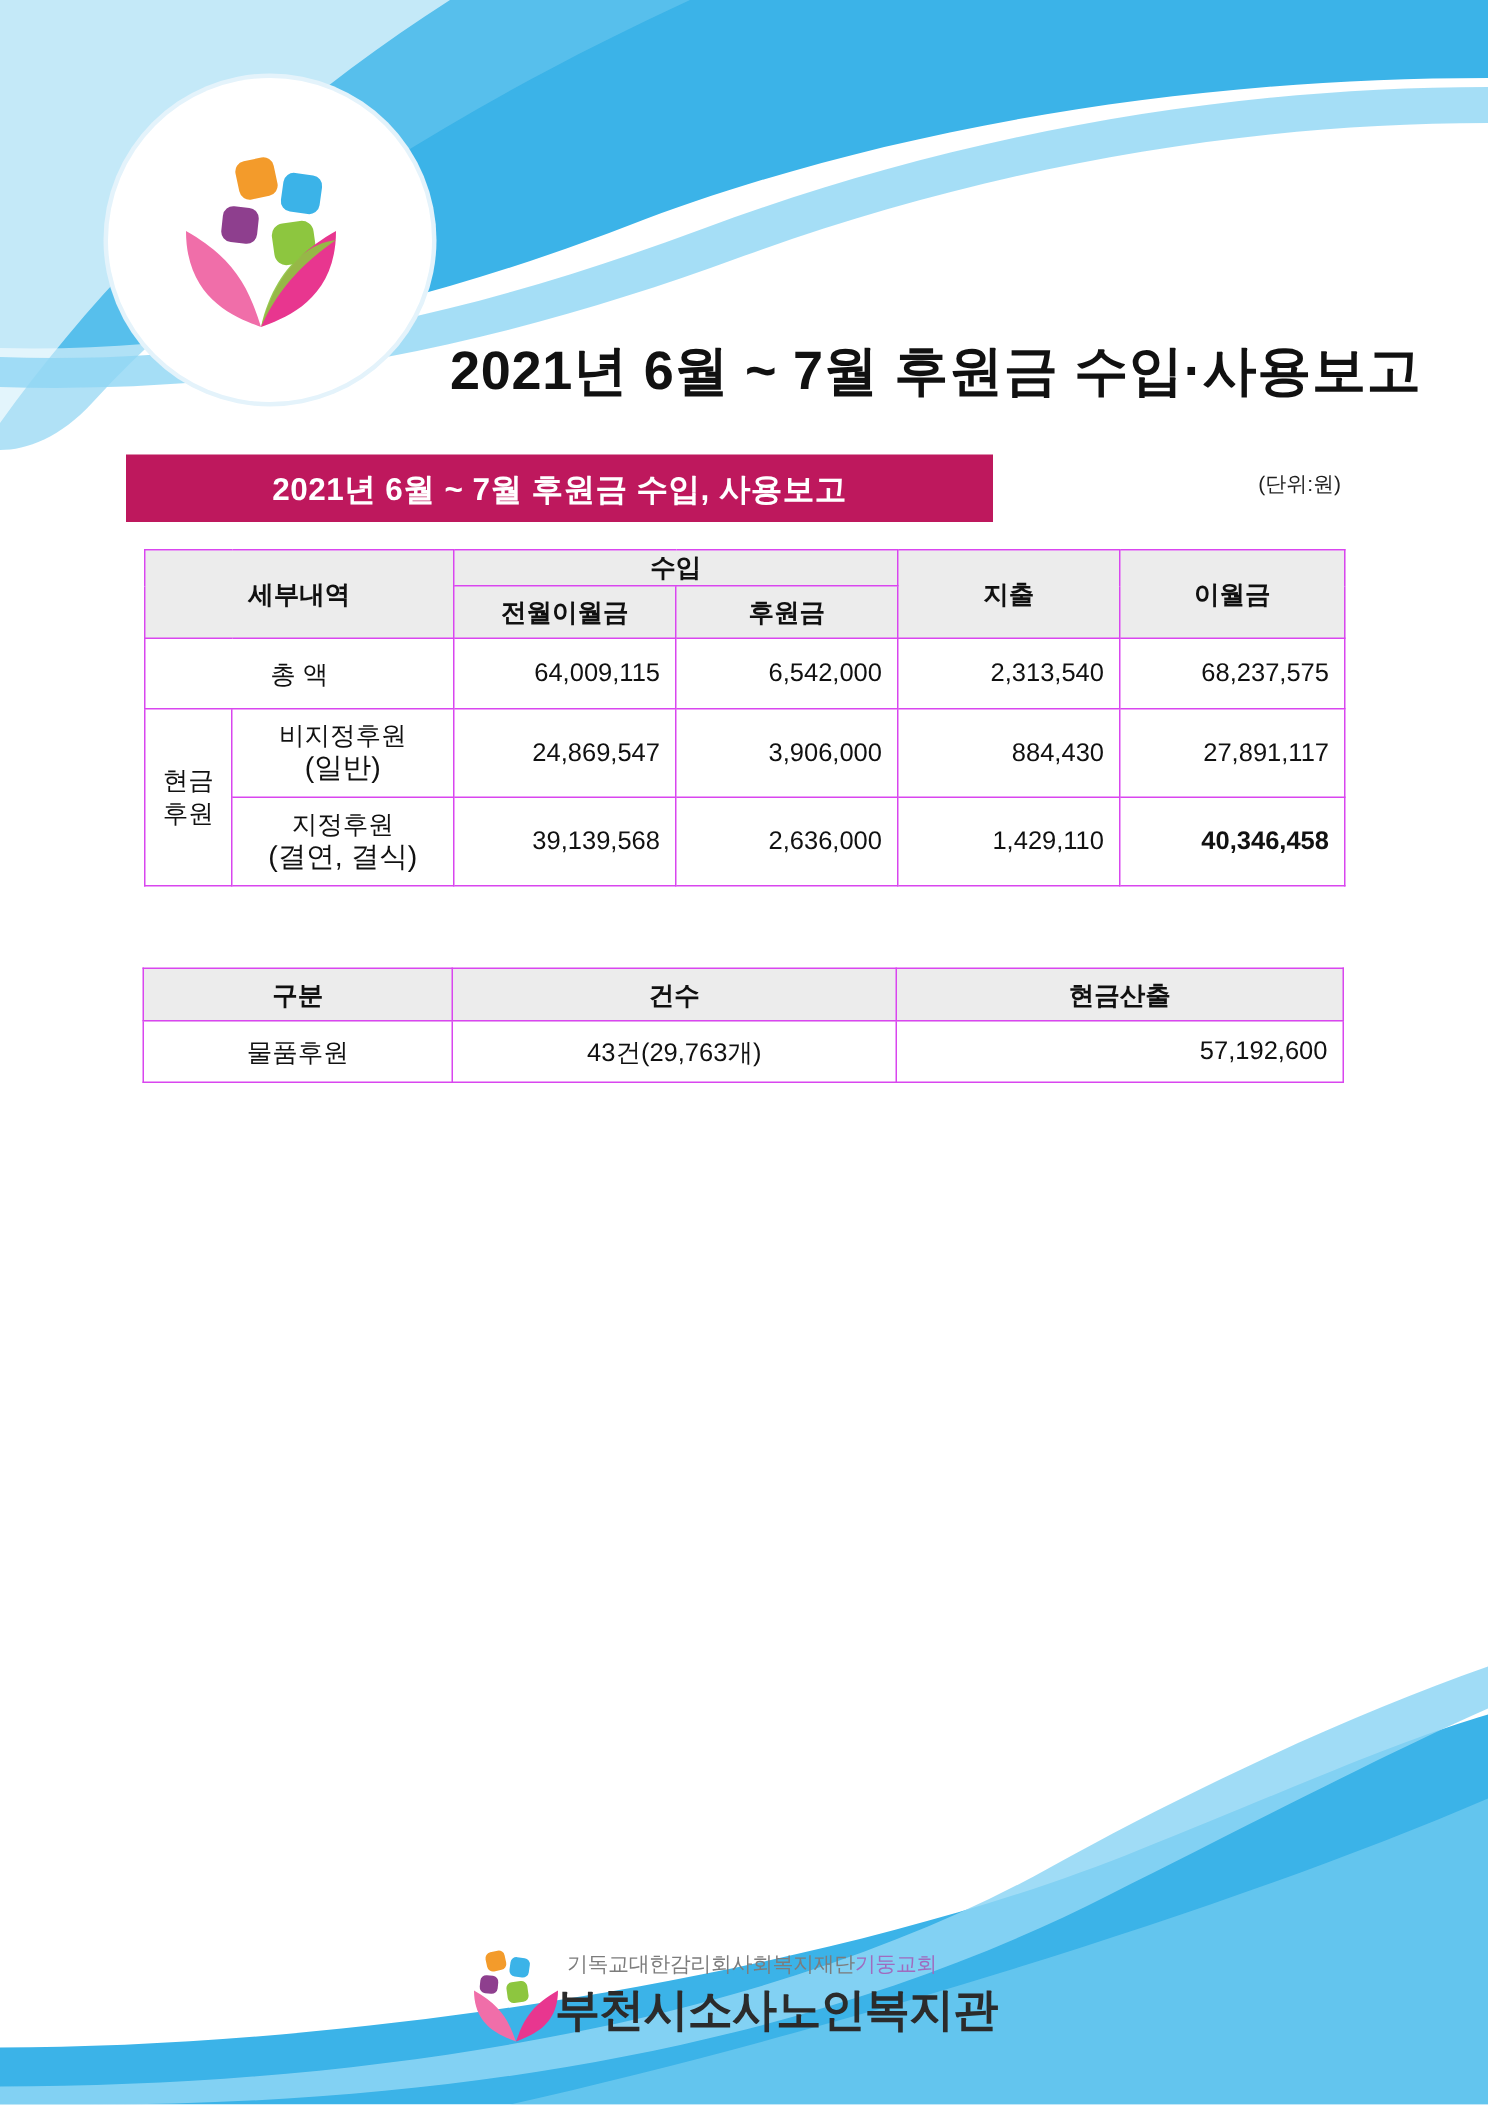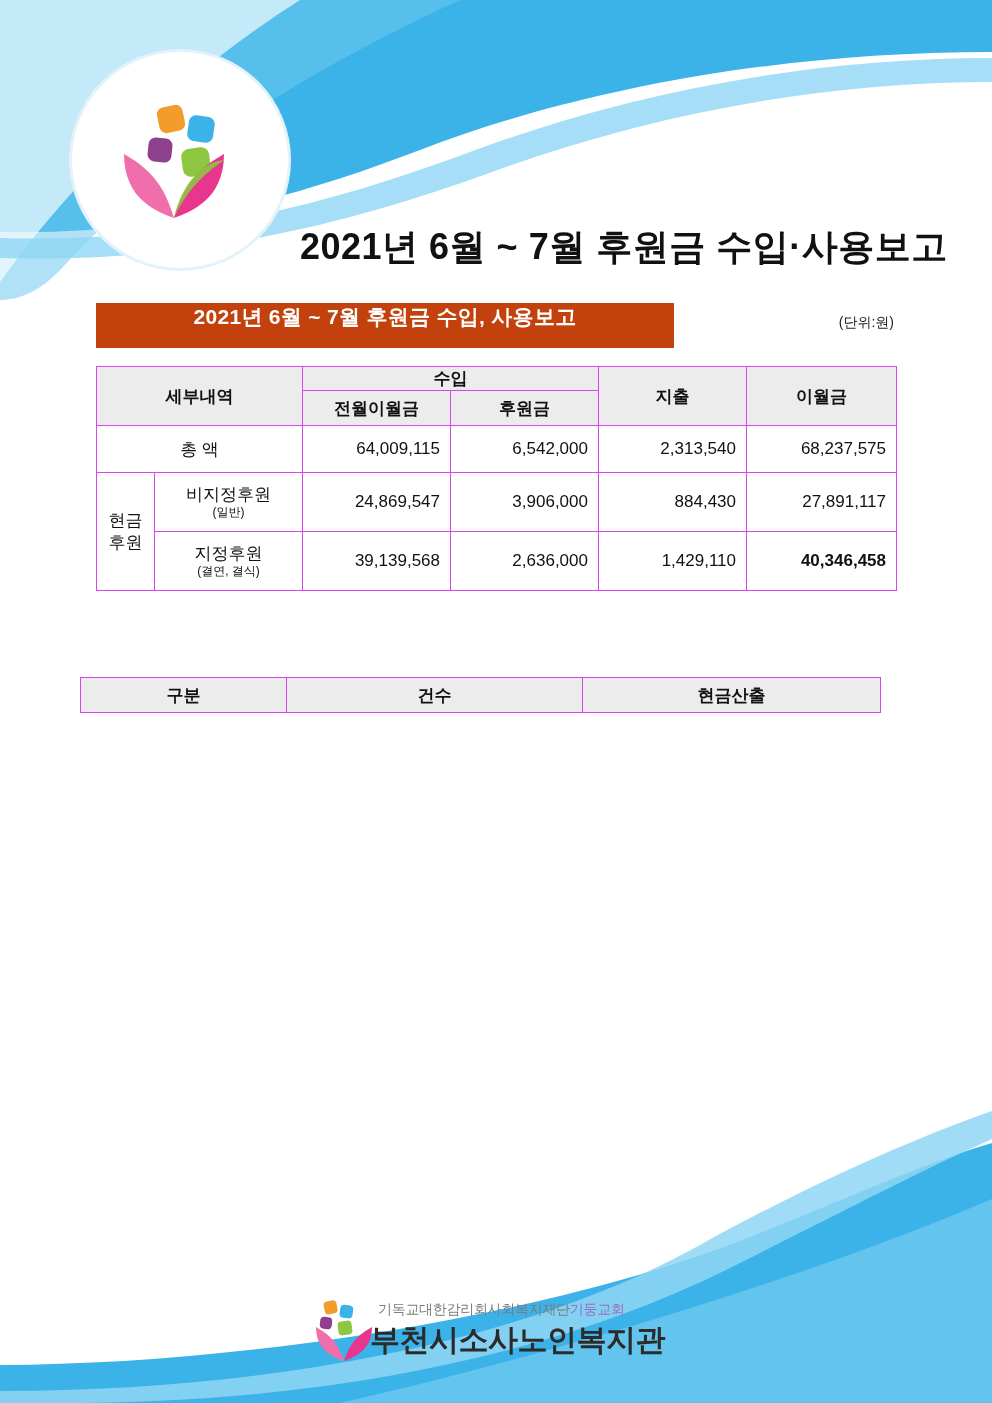--- a/index.html
+++ b/index.html
@@ -64,26 +64,27 @@
     font-weight: bold;
     letter-spacing: 0.5px;
     color: #111111;
     white-space: nowrap;
     margin-top: 18px;
   }
 
   
   .section-bar {
     position: absolute;
-    left: 96px;
+    left: 84px;
     top: 303px;
     width: 578px;
     height: 45px;
-    background: #c2410c;
+    background: #be185d;
     display: flex;
+    align-items: center;
     justify-content: center;
   }
   .section-bar span {
     color: #ffffff;
     font-size: 21px;
     font-weight: bold;
     letter-spacing: 0.3px;
   }
   .unit-note {
     position: absolute;
@@ -112,24 +113,24 @@
     text-align: center;
     font-weight: bold;
   }
   .num {
     text-align: right;
     font-weight: bold;
   }
   .ctr { text-align: center; }
   .bold { font-weight: bold; }
   .two-line { line-height: 1.25; }
-  .small-line { font-size: 12px; }
+  .small-line { font-size: 19px; }
 
   #main-table { left: 96px; top: 366px; width: 800px; }
-  #goods-table { left: 80px; top: 645px; width: 800px; margin-top: 32px; }
+  #goods-table { left: 95px; top: 645px; width: 800px; }
 
   
   .footer-logo {
     position: absolute;
     left: 316px;
     bottom: 36px;
     width: 370px;
     height: 72px;
   }
   .footer-sub {
@@ -240,20 +241,25 @@
     <col style="width:206px">
     <col style="width:296px">
     <col style="width:298px">
   </colgroup>
   <tbody>
     <tr>
       <td class="hd" style="height:34px;">구분</td>
       <td class="hd">건수</td>
       <td class="hd">현금산출</td>
     </tr>
+    <tr>
+      <td class="ctr" style="height:40px;">물품후원</td>
+      <td class="ctr bold">43건(29,763개)</td>
+      <td class="num">57,192,600</td>
+    </tr>
   </tbody>
 </table>
 
 <svg class="bottom-deco" viewBox="0 0 992 300" preserveAspectRatio="none">
   <path d="M992,300 L0,300 L0,262 C240,262 560,212 760,130 C860,90 930,58 992,40 Z" fill="#3bb3e8"></path>
   <path d="M992,300 L340,300 C560,250 820,170 992,96 Z" fill="#7fd0f2" opacity="0.6"></path>
   <path d="M992,8 C900,40 790,92 700,142 C520,242 260,288 0,288 L0,300 L60,300 C330,300 560,252 740,160 C840,110 920,68 992,36 Z" fill="#8fd6f4" opacity="0.85"></path>
 </svg>
 
 <svg class="footer-logo" viewBox="0 0 370 72">

